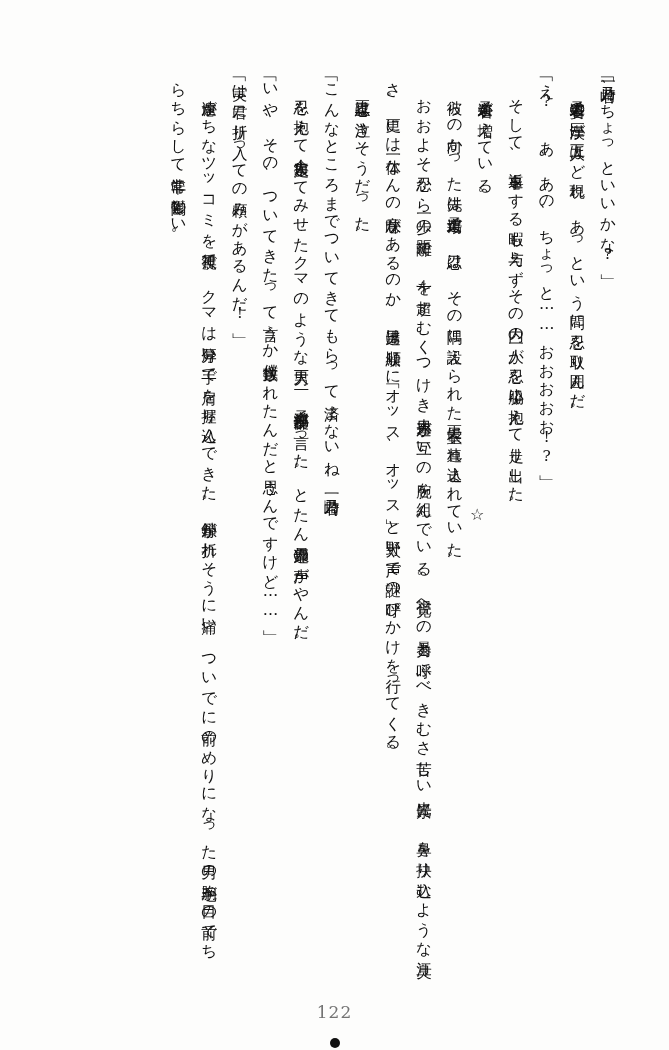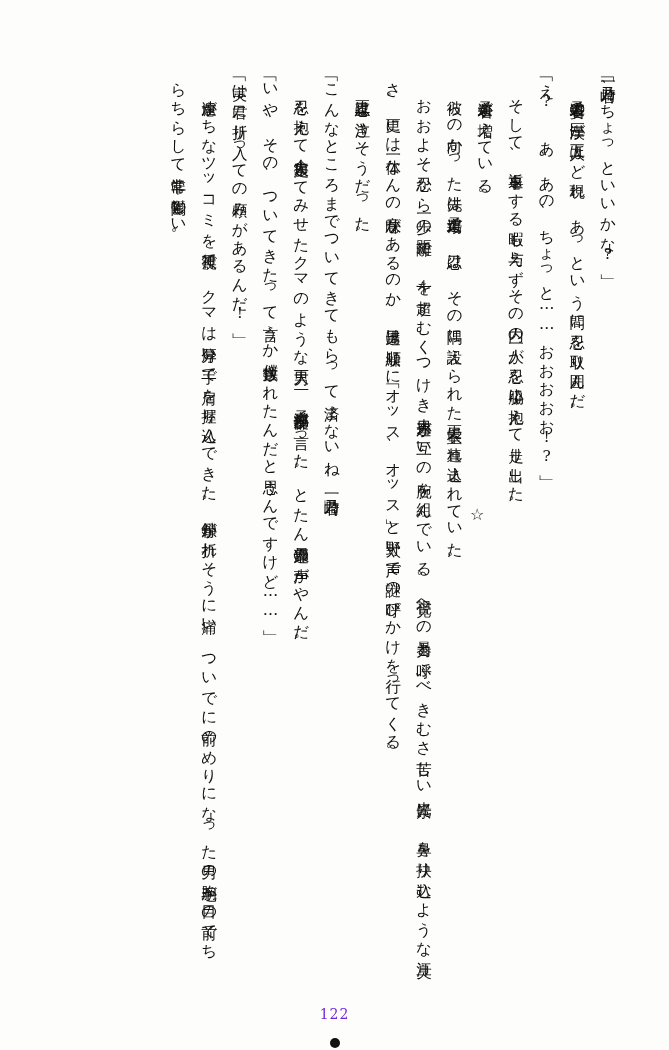--- a/index.html
+++ b/index.html
@@ -52,23 +52,23 @@
     top: 505px;
     font-size: 16px;
     color: #111;
   }
   #page-number {
     position: absolute;
     bottom: 28px;
     left: 0;
     width: 100%;
     text-align: center;
-    font-size: 14px;
+    font-size: 17px;
     letter-spacing: 1px;
-    color: #6d28d9;
+    color: #737373;
     font-family: "DejaVu Serif", "Liberation Serif", serif;
   }
   #bottom-mark {
     position: absolute;
     bottom: 2px;
     left: 50%;
     margin-left: -5px;
     width: 10px;
     height: 10px;
     border-radius: 50%;

